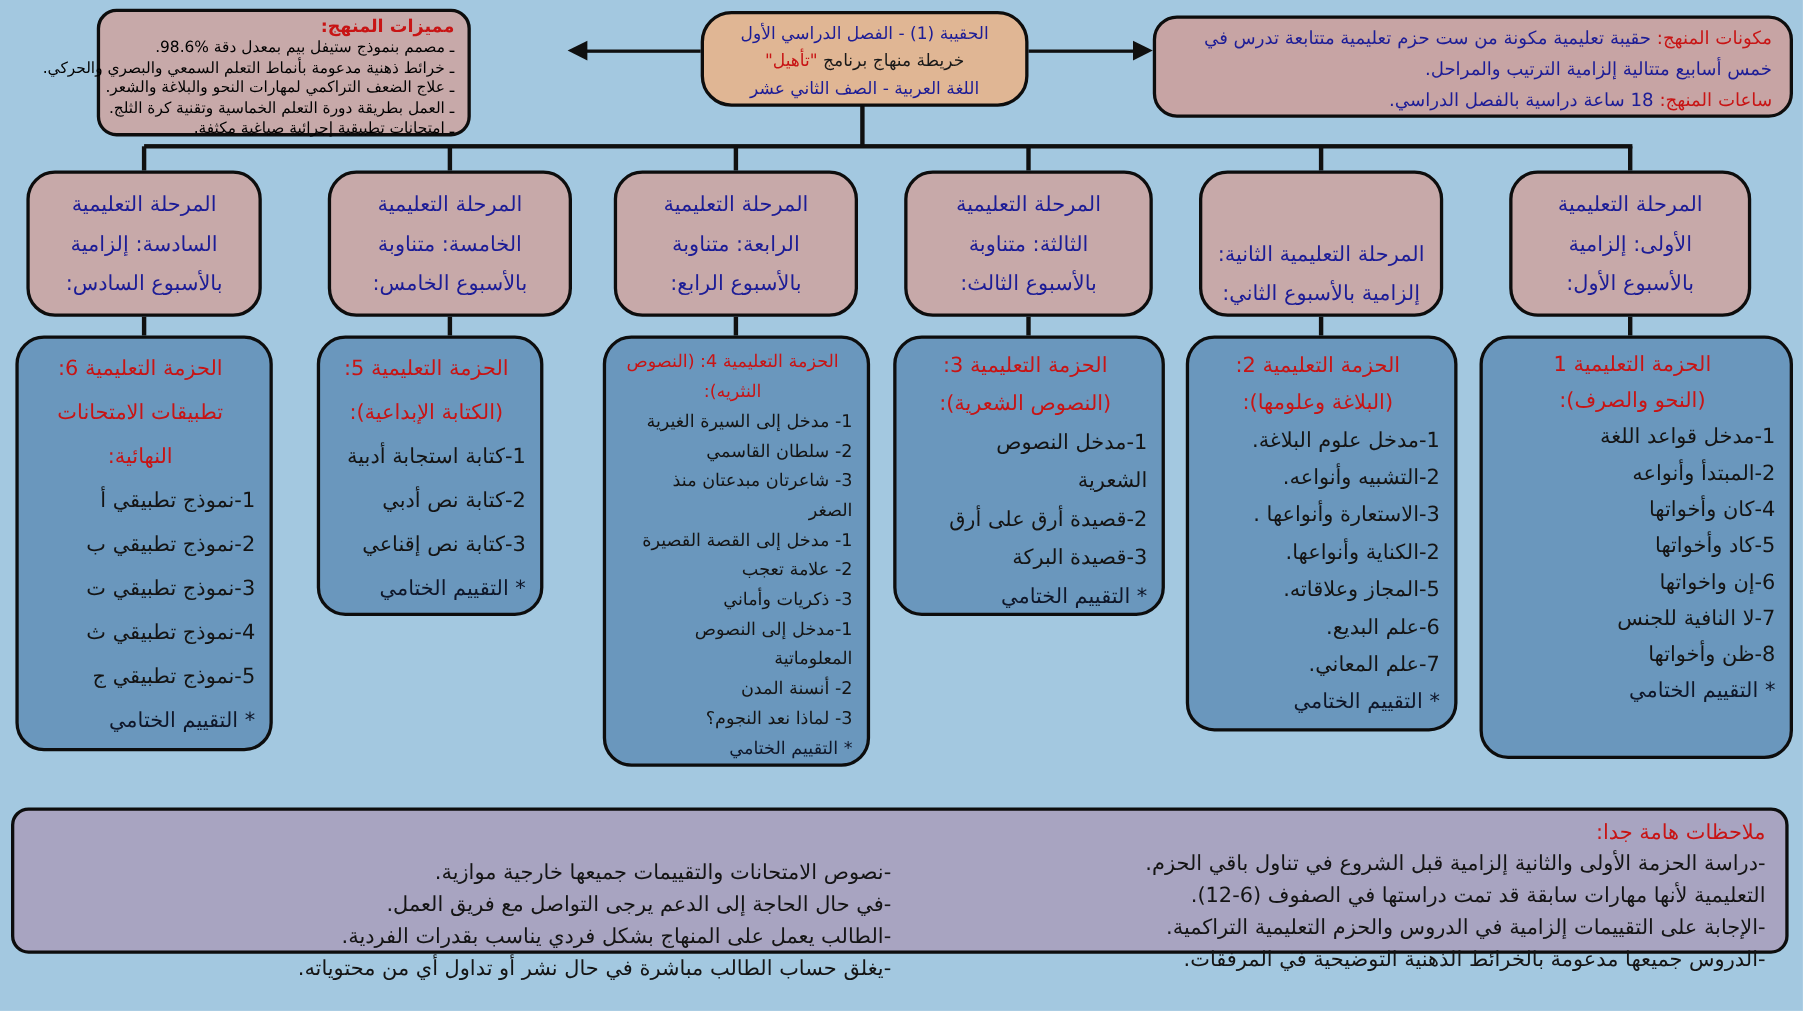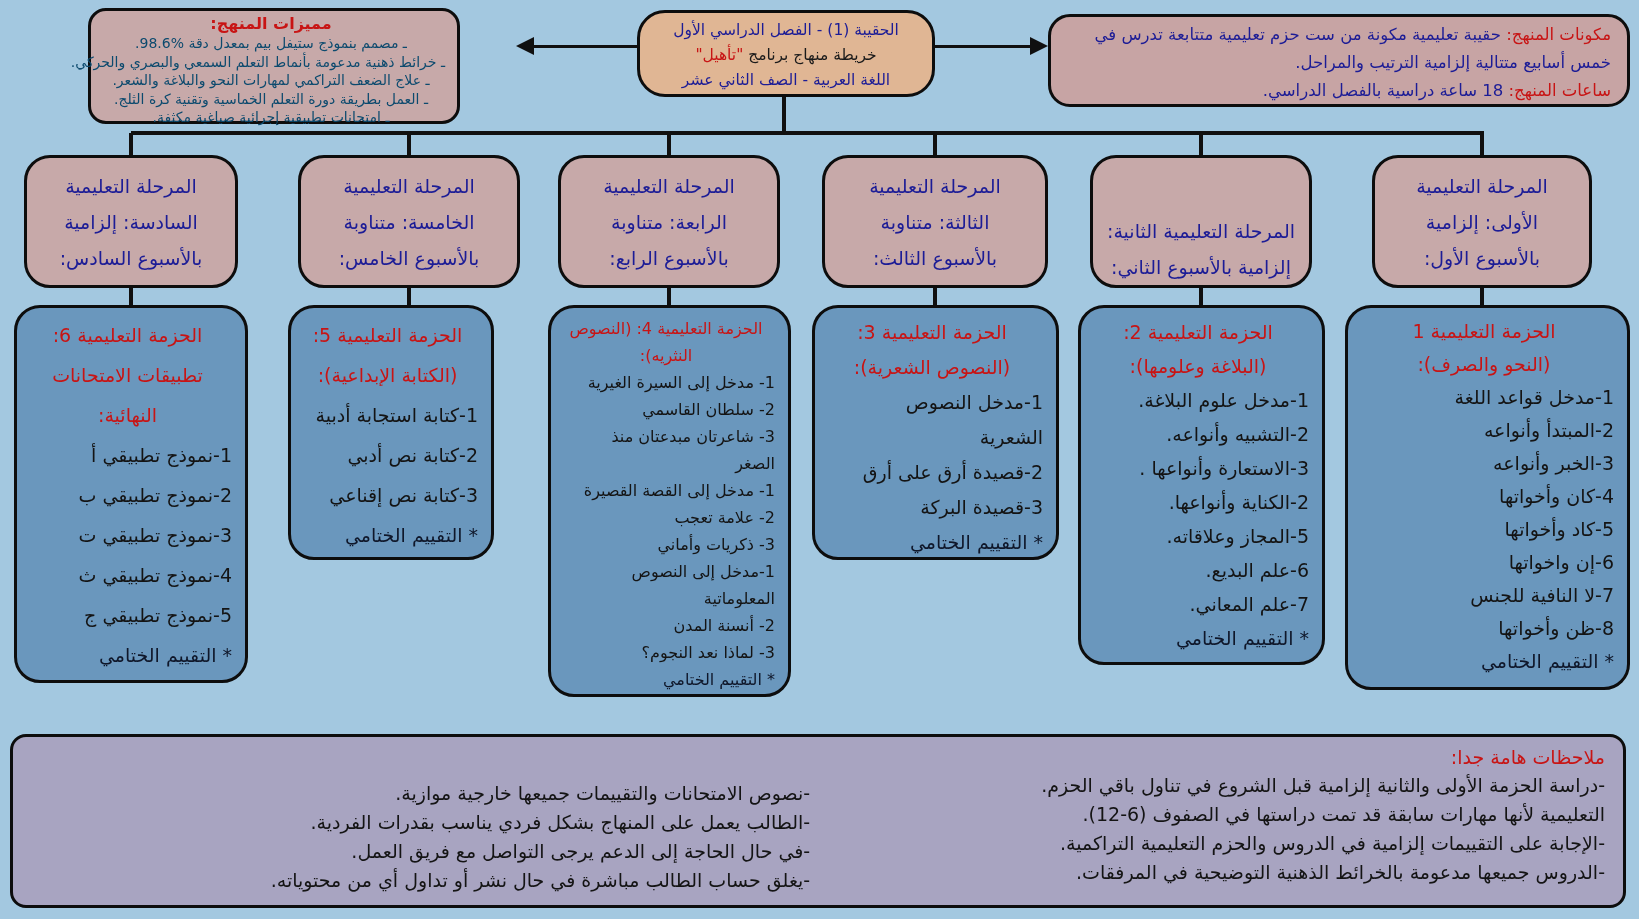--- a/index.html
+++ b/index.html
@@ -6,40 +6,40 @@
   body{font-family:"DejaVu Sans",sans-serif;}
   #canvas{position:relative;width:1639px;height:919px;background:#a3c8e0;overflow:hidden;direction:rtl;}
   
   .hline,.vline{position:absolute;background:#101010;}
   .arrowhead{position:absolute;width:0;height:0;border-top:9px solid transparent;border-bottom:9px solid transparent;}
   .arrowhead.left{border-right:18px solid #101010;}
   .arrowhead.right{border-left:18px solid #101010;}
   
   .box{position:absolute;border:3px solid #0d0d0d;box-sizing:border-box;}
   
-  .features{left:88px;top:8px;width:372px;height:116px;background:#c7a9a9;border-radius:18px;padding:3px 12px 0 6px;text-align:center;}
+  .features{left:88px;top:8px;width:340px;height:116px;background:#c7a9a9;border-radius:18px;padding:3px 12px 0 6px;text-align:right;}
   .features .ttl{color:#c81414;font-weight:bold;font-size:16px;line-height:20px;}
-  .features .feat-line{color:#0c4a6e;font-size:14px;line-height:18.6px;white-space:nowrap;}
+  .features .feat-line{color:#000000;font-size:14px;line-height:18.6px;white-space:nowrap;}
   .titlebox{left:637px;top:10px;width:298px;height:87px;background:#e0b694;border-radius:28px;text-align:center;padding-top:5px;}
   .titlebox .t-line{font-size:15.5px;line-height:25px;color:#1c1c96;white-space:nowrap;}
   .titlebox .t-mid{color:#1a1a1a;}
   .titlebox .hl{color:#c81414;}
   .components{left:1048px;top:14px;width:582px;height:93px;background:#c7a4a4;border-radius:22px;padding:4px 16px 0 10px;text-align:right;font-size:16.5px;line-height:28px;color:#1c1c96;}
   .components .lbl{color:#c81414;}
   
   .stage{position:absolute;top:155px;height:133px;background:#c7a9a9;border:3px solid #0d0d0d;border-radius:26px;box-sizing:border-box;display:flex;flex-direction:column;justify-content:center;align-items:center;text-align:center;}
   .stage-line{color:#1c1c96;font-size:19px;line-height:36px;white-space:nowrap;}
   
   .pkg{position:absolute;top:305px;background:#6a97bd;border:3px solid #0d0d0d;border-radius:26px;box-sizing:border-box;padding:7px 13px 0 6px;text-align:right;}
   .pkg .line{white-space:nowrap;line-height:var(--lh);}
   .pkg-title .line{color:#c81414;text-align:center;}
   .pkg-items .line{color:#141414;}
   .pkg-footer{color:#0f172a;line-height:var(--lh);white-space:nowrap;}
   
-  .notes{left:10px;top:734px;width:1616px;height:174px;background:#a8a4c1;border-radius:16px;padding:6px 18px 0 14px;}
+  .notes{left:10px;top:734px;width:1616px;height:133px;background:#a8a4c1;border-radius:16px;padding:6px 18px 0 14px;}
   .notes-cols{display:flex;}
   .notes-right{flex:1.02;text-align:right;}
   .notes-left{flex:1;text-align:right;margin-top:36px;padding-left:4px;}
   .notes .ttl{color:#c81414;font-size:19px;line-height:28px;}
   .note-line{color:#141414;font-size:19px;line-height:29px;white-space:nowrap;}
 </style>
 </head>
 <body>
 
 <div id="canvas">
@@ -130,21 +130,20 @@
   </div>
 
   <div class="pkg" style="left:1345px;width:285px;height:385px;--lh:33px;font-size:19px;">
     <div class="pkg-title">
         <div class="line">الحزمة التعليمية 1</div>
         <div class="line">(النحو والصرف):</div>
       </div>
     <div class="pkg-items">
         <div class="line">1-مدخل قواعد اللغة</div>
         <div class="line">2-المبتدأ وأنواعه</div>
-        <div class="line">3-الخبر وأنواعه</div>
         <div class="line">4-كان وأخواتها</div>
         <div class="line">5-كاد وأخواتها</div>
         <div class="line">6-إن واخواتها</div>
         <div class="line">7-لا النافية للجنس</div>
         <div class="line">8-ظن وأخواتها</div>
       </div>
     <div class="pkg-footer">* التقييم الختامي</div>
   </div>
   <div class="pkg" style="left:1078px;width:247px;height:360px;--lh:34px;font-size:19px;">
     <div class="pkg-title">
@@ -230,21 +229,21 @@
         <div>
             <div class="note-line">-دراسة الحزمة الأولى والثانية إلزامية قبل الشروع في تناول باقي الحزم.</div>
             <div class="note-line">التعليمية لأنها مهارات سابقة قد تمت دراستها في الصفوف (6-12).</div>
             <div class="note-line">-الإجابة على التقييمات إلزامية في الدروس والحزم التعليمية التراكمية.</div>
             <div class="note-line">-الدروس جميعها مدعومة بالخرائط الذهنية التوضيحية في المرفقات.</div>
           </div>
       </div>
       <div class="notes-left">
         <div>
             <div class="note-line">-نصوص الامتحانات والتقييمات جميعها خارجية موازية.</div>
+            <div class="note-line">-في حال الحاجة إلى الدعم يرجى التواصل مع فريق العمل.</div>
             <div class="note-line">-الطالب يعمل على المنهاج بشكل فردي يناسب بقدرات الفردية.</div>
-            <div class="note-line">-في حال الحاجة إلى الدعم يرجى التواصل مع فريق العمل.</div>
             <div class="note-line">-يغلق حساب الطالب مباشرة في حال نشر أو تداول أي من محتوياته.</div>
           </div>
       </div>
     </div>
   </div>
 
 </div>
 
 </body></html>

